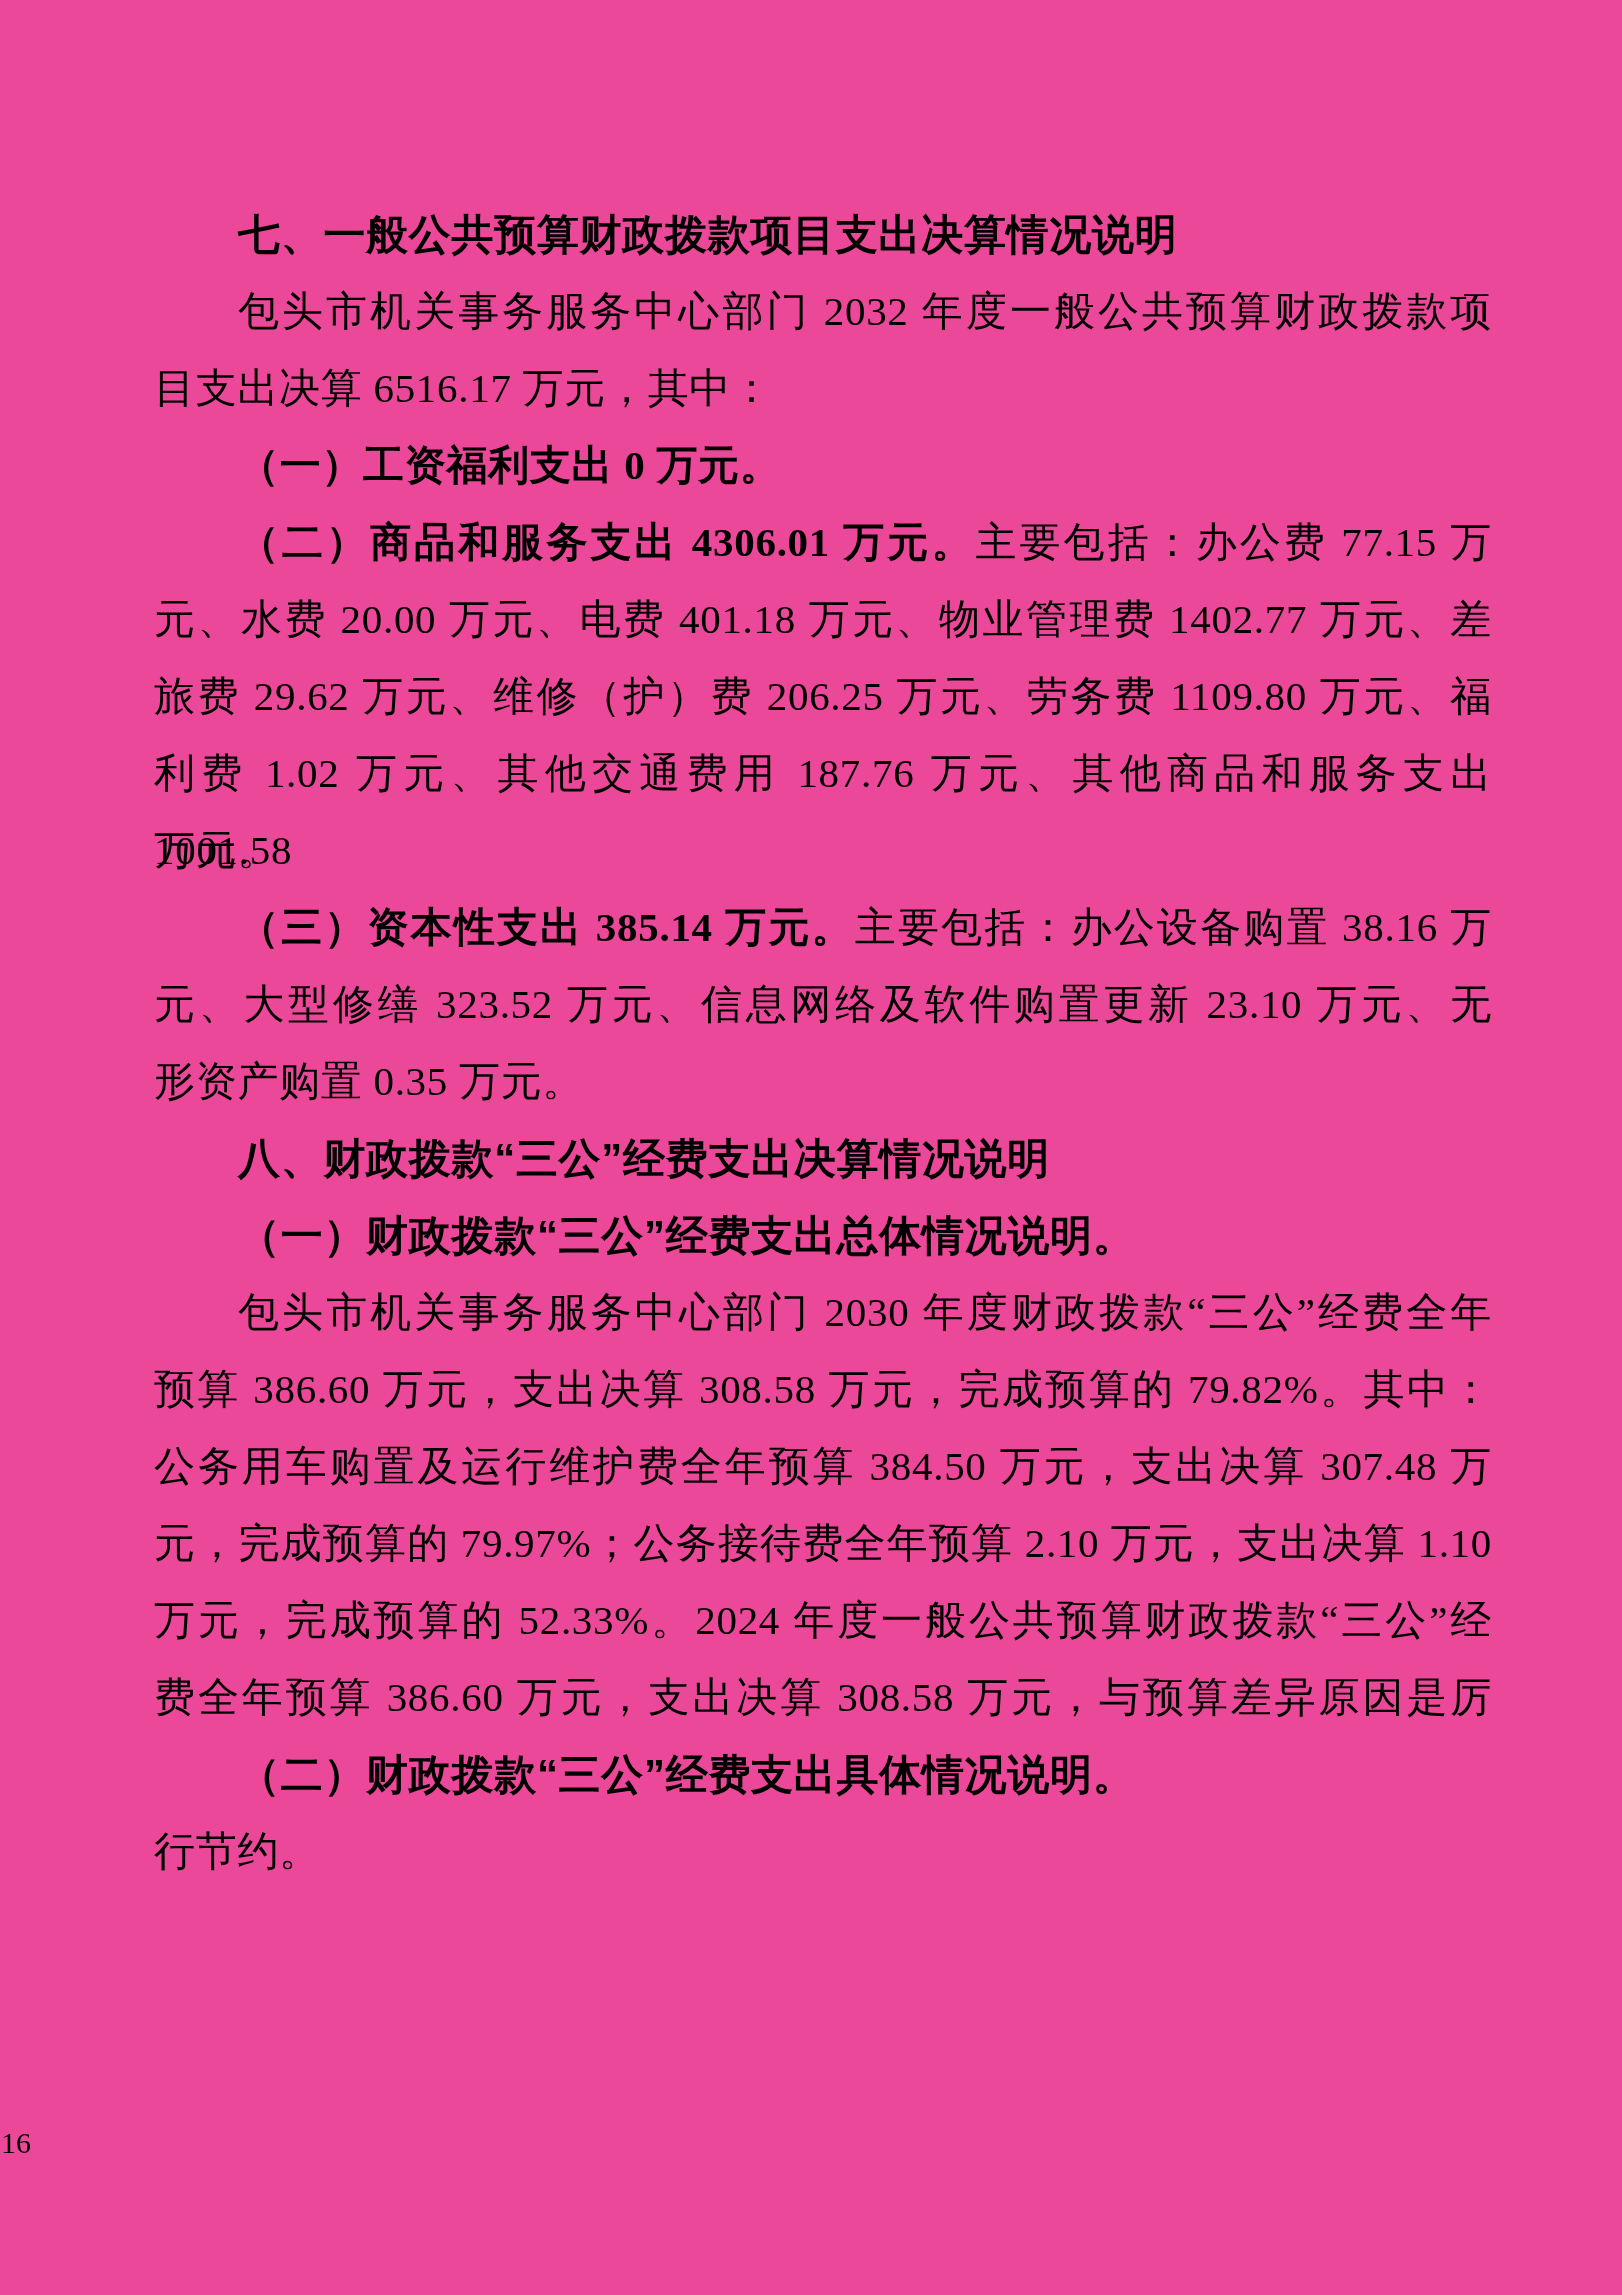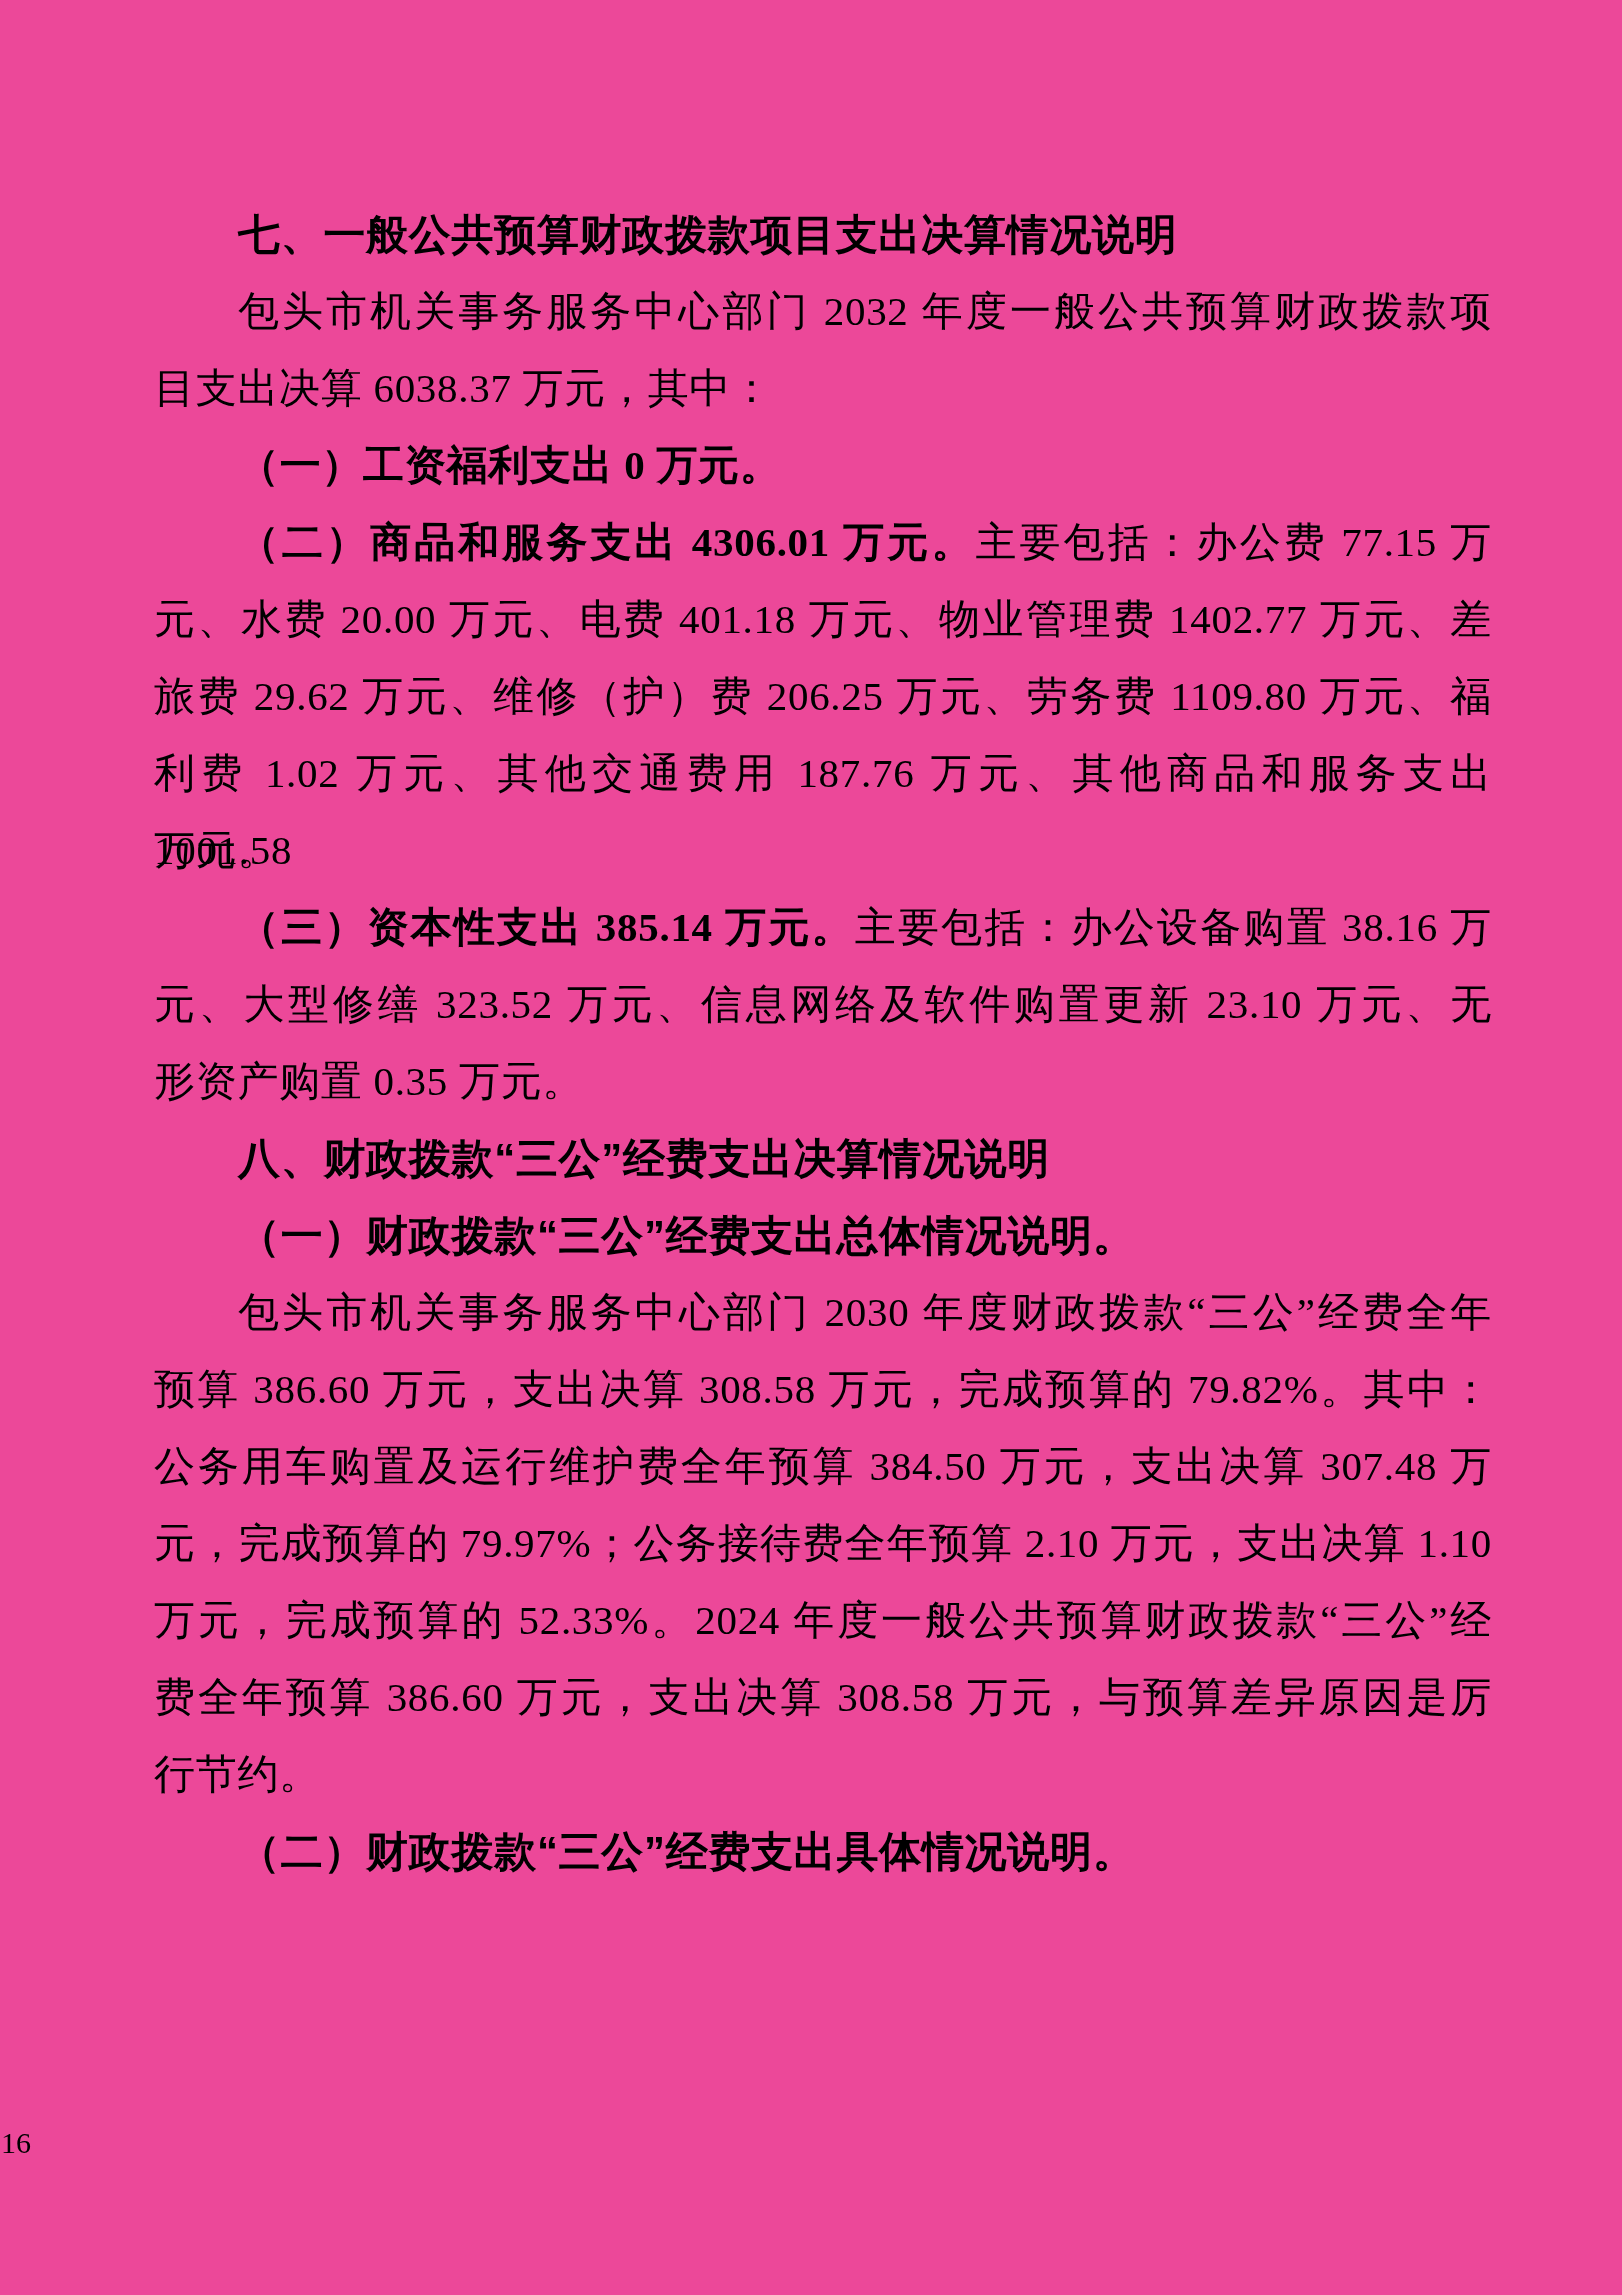--- a/index.html
+++ b/index.html
@@ -61,21 +61,21 @@
 </style>
 </head>
 <body>
 
 <div class="page">
   <div class="content">
 
     <div class="line h-black indent">七、一般公共预算财政拨款项目支出决算情况说明</div>
 
     <div class="line indent fill">包头市机关事务服务中心部门 2032 年度一般公共预算财政拨款项</div>
-    <div class="line">目支出决算 6038.37 万元，其中：</div>
+    <div class="line">目支出决算 6516.17 万元，其中：</div>
 
     <div class="line indent"><span class="b">（一）工资福利支出 0 万元。</span></div>
 
     <div class="line indent fill"><span class="b">（二）商品和服务支出 4306.01 万元。</span><span>主要包括：办公费 77.15 万</span></div>
     <div class="line fill">元、水费 20.00 万元、电费 401.18 万元、物业管理费 1402.77 万元、差</div>
     <div class="line fill">旅费 29.62 万元、维修（护）费 206.25 万元、劳务费 1109.80 万元、福</div>
     <div class="line fill">利费 1.02 万元、其他交通费用 187.76 万元、其他商品和服务支出 1001.58</div>
     <div class="line">万元。</div>
 
     <div class="line indent fill"><span class="b">（三）资本性支出 385.14 万元。</span><span>主要包括：办公设备购置 38.16 万</span></div>
@@ -84,21 +84,21 @@
 
     <div class="line h-black indent">八、财政拨款“三公”经费支出决算情况说明</div>
     <div class="line h-black indent">（一）财政拨款“三公”经费支出总体情况说明。</div>
 
     <div class="line indent fill">包头市机关事务服务中心部门 2030 年度财政拨款“三公”经费全年</div>
     <div class="line fill">预算 386.60 万元，支出决算 308.58 万元，完成预算的 79.82%。其中：</div>
     <div class="line fill">公务用车购置及运行维护费全年预算 384.50 万元，支出决算 307.48 万</div>
     <div class="line fill">元，完成预算的 79.97%；公务接待费全年预算 2.10 万元，支出决算 1.10</div>
     <div class="line fill">万元，完成预算的 52.33%。2024 年度一般公共预算财政拨款“三公”经</div>
     <div class="line fill">费全年预算 386.60 万元，支出决算 308.58 万元，与预算差异原因是厉</div>
+    <div class="line h-black indent">（二）财政拨款“三公”经费支出具体情况说明。</div>
+
     <div class="line">行节约。</div>
-
-    <div class="line h-black indent">（二）财政拨款“三公”经费支出具体情况说明。</div>
 
   </div>
 
   <div class="footer">16</div>
 </div>
 
 
 </body></html>

